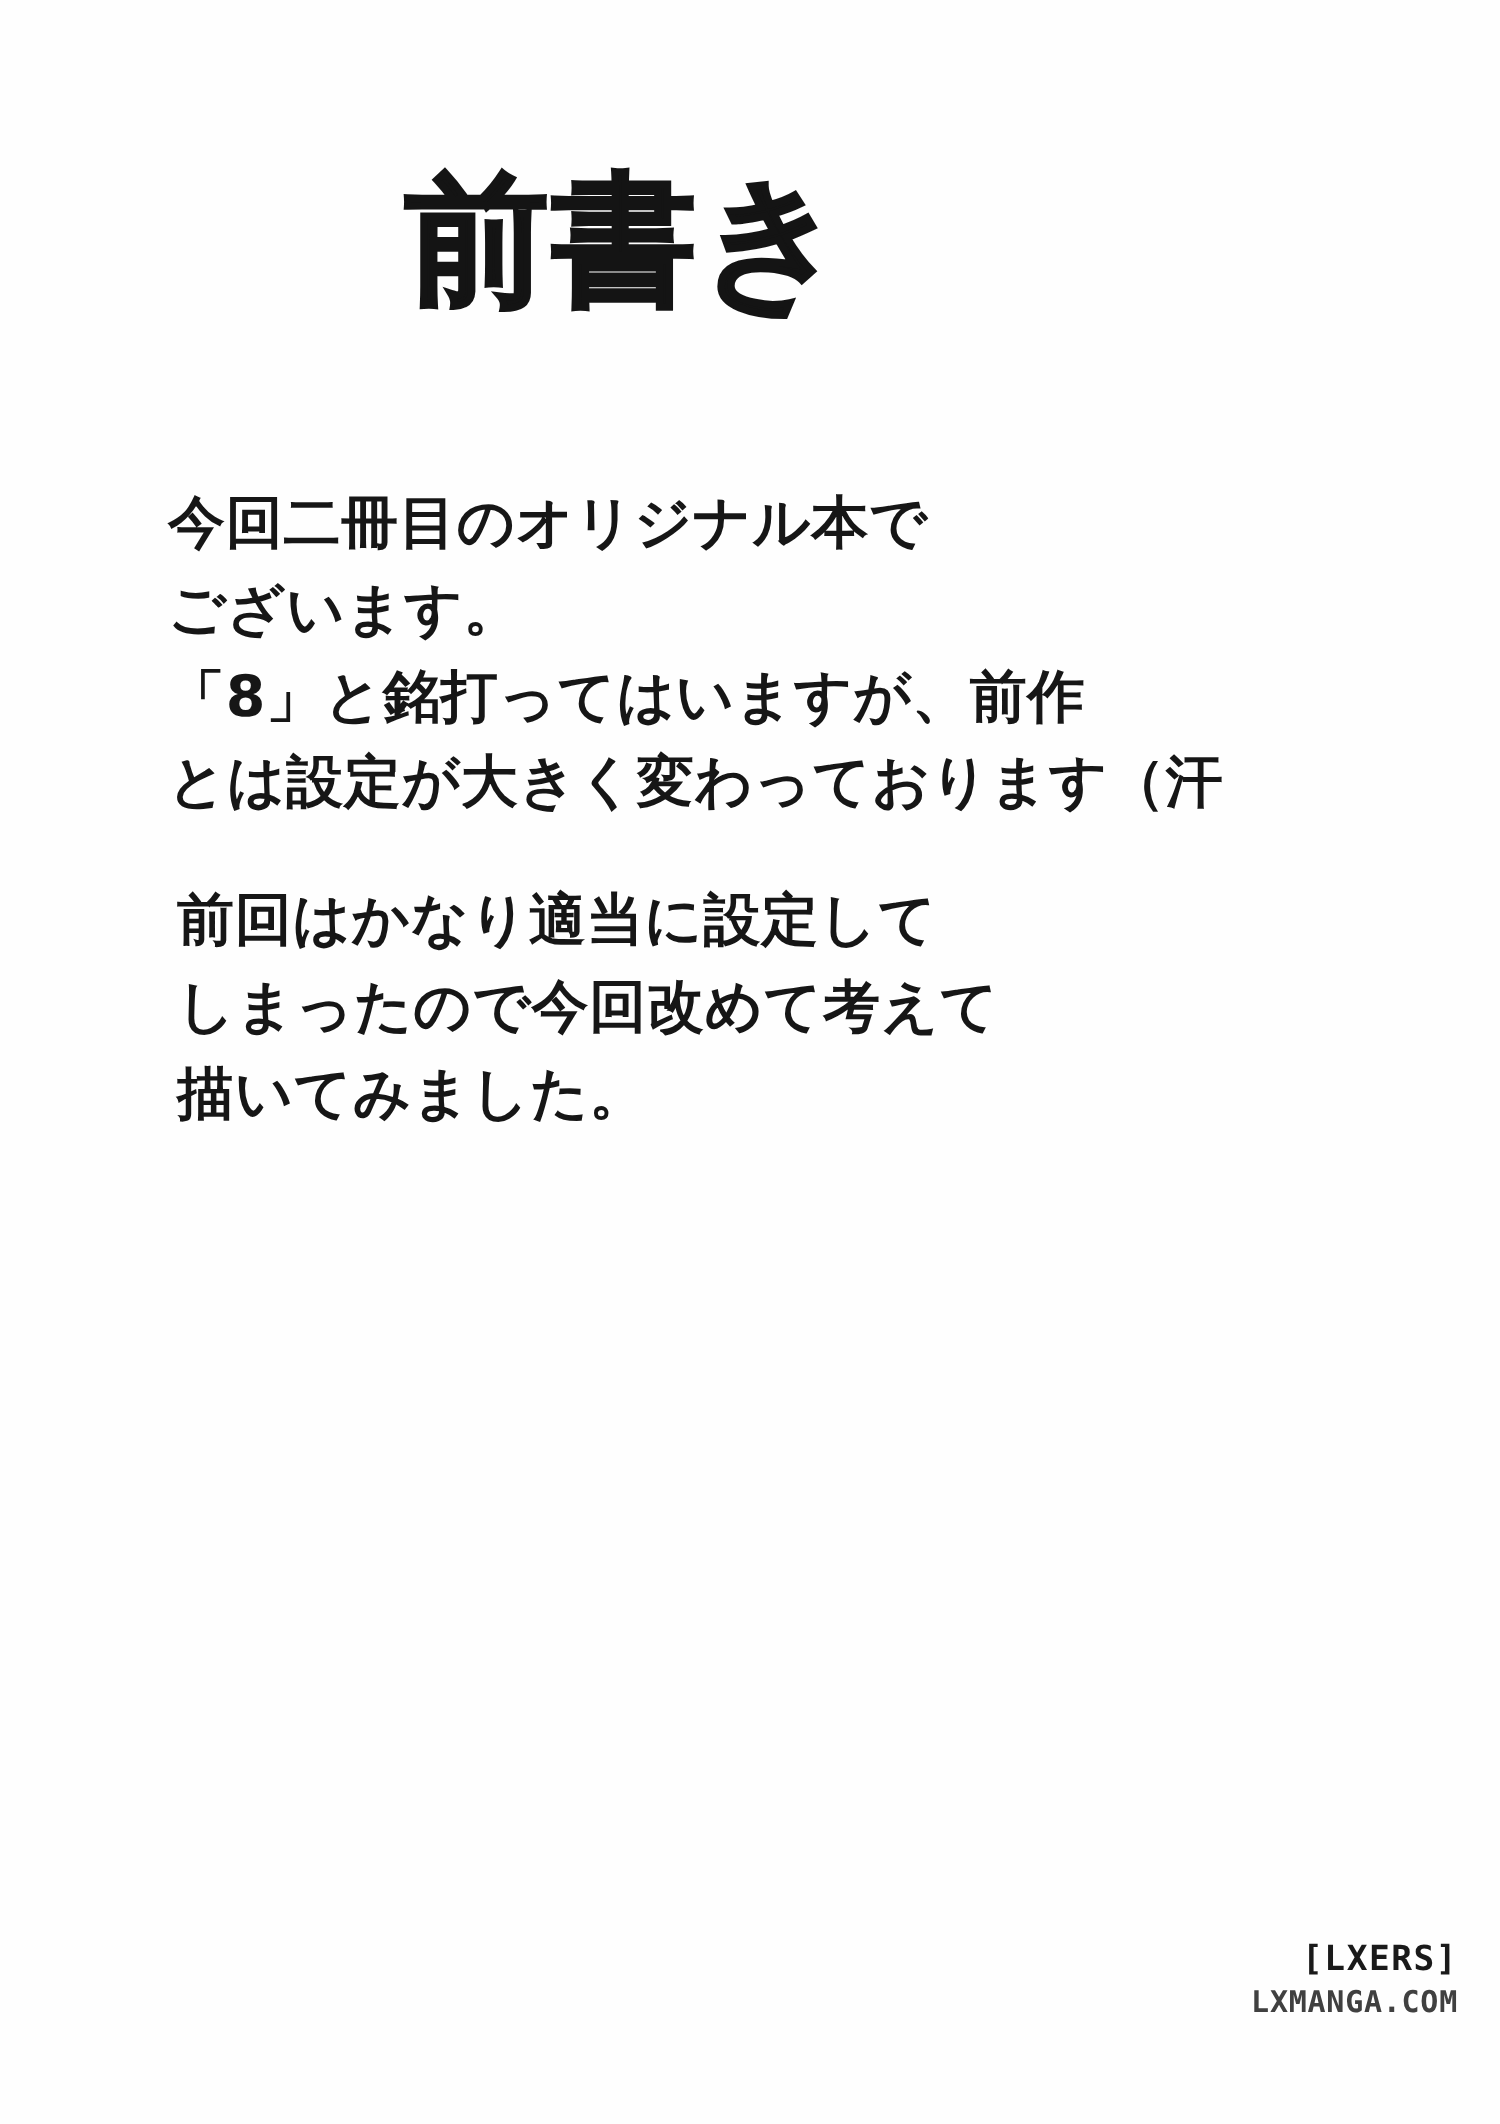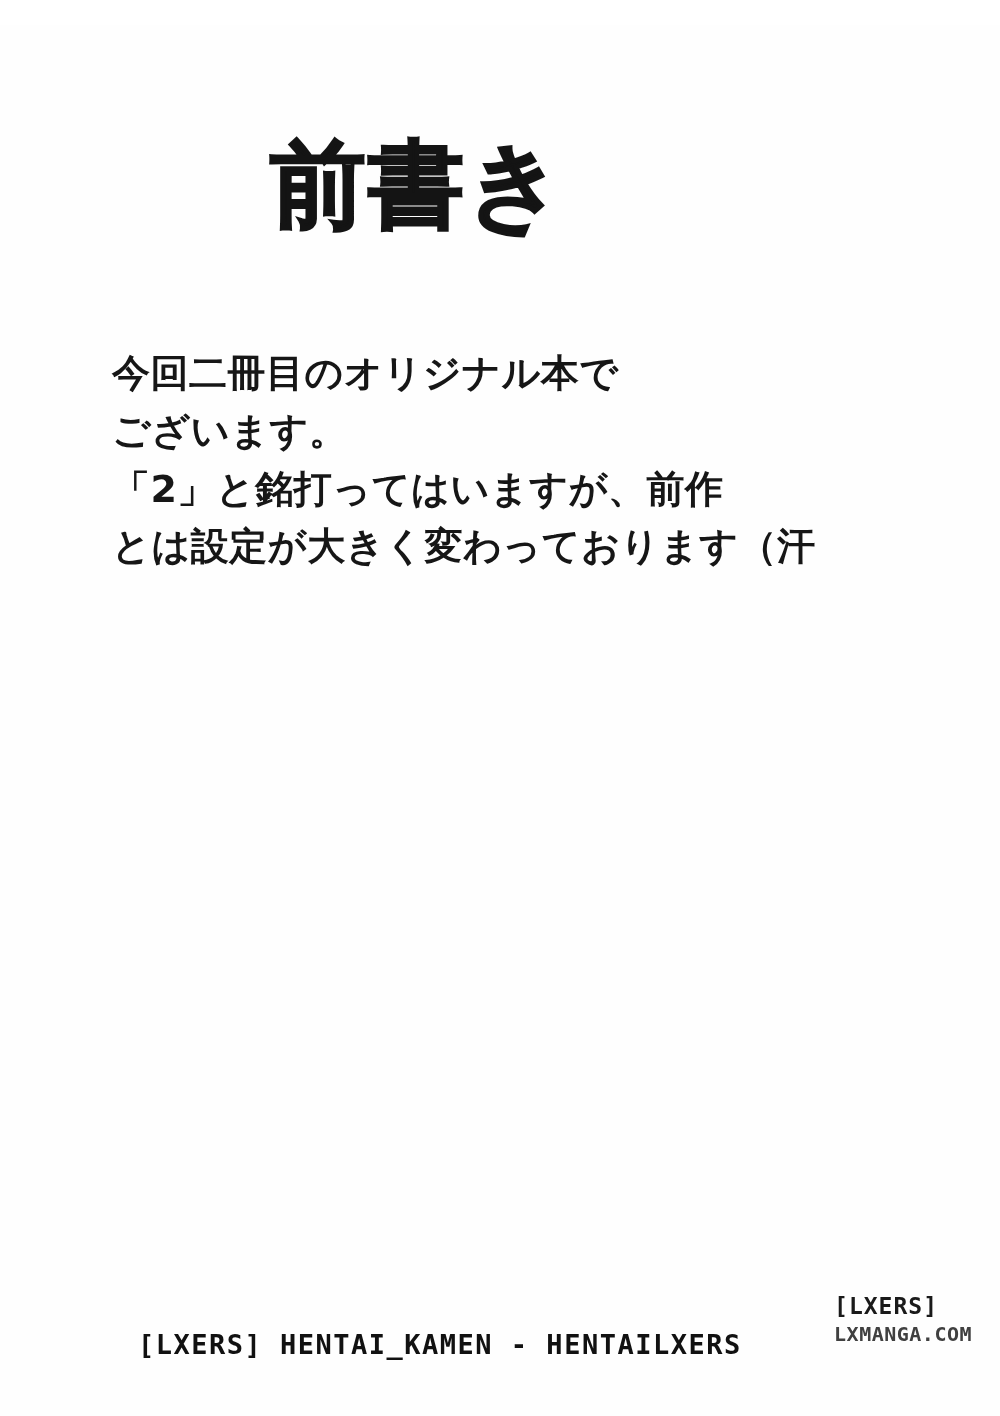--- a/index.html
+++ b/index.html
@@ -13,21 +13,20 @@
     position: relative;
     font-family: "DejaVu Sans", "Liberation Sans", sans-serif;
     color: #1a1a1a;
     overflow: hidden;
   }
 
   .page {
     position: absolute;
     inset: 0;
     background: #fefefe;
-    margin-top: 25px;
   }
 
   .title {
     position: absolute;
     top: 110px;
     left: 270px;
     font-size: 96px;
     font-weight: 900;
     letter-spacing: 2px;
     line-height: 1.05;
@@ -77,45 +76,48 @@
 
   .footer-watermark {
     position: absolute;
     right: 28px;
     bottom: 52px;
     font-family: "DejaVu Sans Mono", "Liberation Mono", monospace;
     font-size: 23px;
     font-weight: 700;
     letter-spacing: 1px;
     color: #1a1a1a;
+    text-align: right;
   }
 
   .footer-watermark .wm-site {
     display: block;
     font-size: 20px;
     letter-spacing: 0.5px;
     margin-top: 3px;
     color: #404040;
   }
 </style>
 </head>
 <body>
 
 <div class="page">
 
   <div class="title">前書き</div>
 
   <div class="body-text">
     <p class="para">今回二冊目のオリジナル本で
 ございます。
-「2」と銘打ってはいますが、前作
+「8」と銘打ってはいますが、前作
 とは設定が大きく変わっております（汗</p>
+    <p class="para indent-1">前回はかなり適当に設定して
+しまったので今回改めて考えて
+描いてみました。</p>
   </div>
 
   <div class="footer">
-    <div class="footer-credit">[LXERS] HENTAI_KAMEN - HENTAILXERS</div>
     <div class="footer-watermark">
       <span class="wm-tag">[LXERS]</span>
       <span class="wm-site">LXMANGA.COM</span>
     </div>
   </div>
 
 </div>
 
 </body></html>

